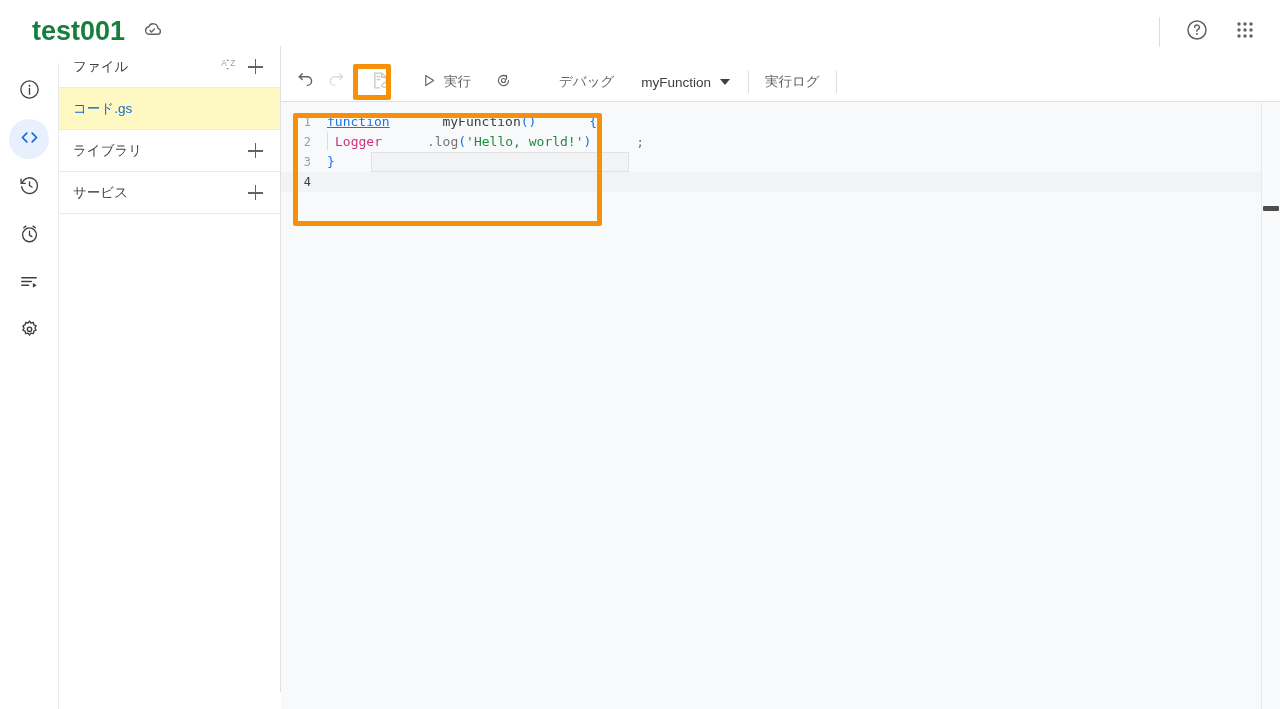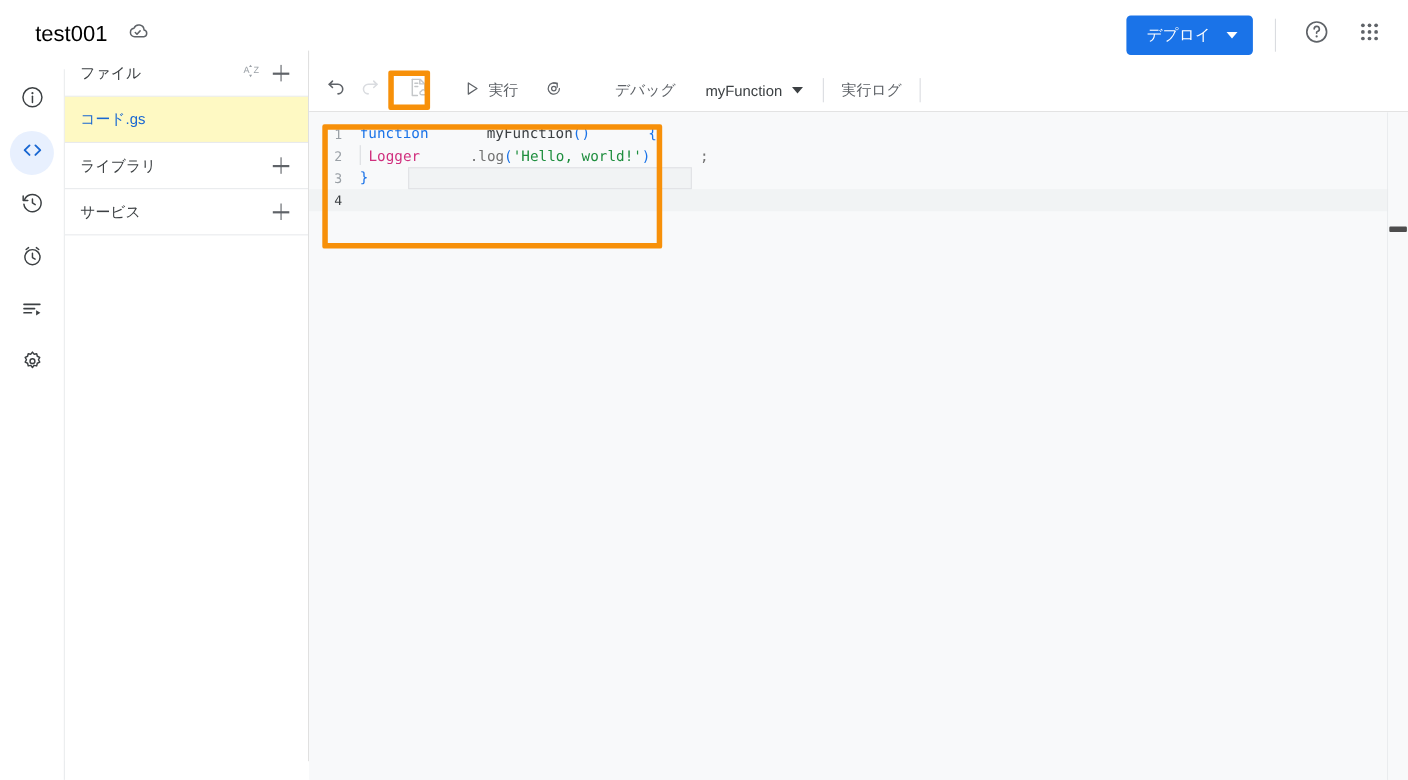--- a/index.html
+++ b/index.html
@@ -18,22 +18,22 @@
     background: #ffffff;
     display: flex; align-items: center;
   }
   #brand-area { display: flex; align-items: center; padding-left: 14px; }
   #logo { width: 34px; height: 34px; position: relative; flex: none; }
   #app-name {
     font-size: 21px; color: #3c4043; letter-spacing: .2px;
     margin-left: 11px; white-space: nowrap; font-weight: 400;
   }
   #project-title {
-    font-size: 20px; color: #000000; margin-left: 32px;
-    white-space: nowrap; font-weight: 400; cursor: text;
+    font-size: 27px; color: #15803d; margin-left: 32px;
+    white-space: nowrap; font-weight: 700; cursor: text;
   }
   #drive-status { margin-left: 16px; display: flex; align-items: center; cursor: pointer; }
   #topbar-right {
     margin-left: auto; display: flex; align-items: center; padding-right: 18px;
   }
   #deploy-btn {
     background: #1a73e8; color: #fff; border: none; border-radius: 4px;
     height: 36px; padding: 0 14px 0 18px; font-size: 14px;
     font-family: inherit; display: flex; align-items: center; gap: 14px;
     cursor: pointer; letter-spacing: .3px;
@@ -153,21 +153,21 @@
   .code-line.active-line .gutter { color: #3c4043; }
   .codetext { padding-left: 2px; position: relative; }
   .active-box {
     position: absolute; left: 46px; top: 0; width: 258px; height: 20px;
     border: 1px solid #e0e2e5; background: #f1f3f4; pointer-events: none;
   }
   .indent-guide {
     display: inline-block; width: 0; border-left: 1px solid #dadce0;
     height: 18px; vertical-align: -4px; margin-right: 7px;
   }
-  .tok-kw      { color: #1a73e8; }
+  .tok-kw      { color: #1a73e8; text-decoration: underline; }
   .tok-fn      { color: #3c4043; }
   .tok-paren   { color: #1a73e8; }
   .tok-brace   { color: #1a73e8; }
   .tok-plain   { color: #737373; margin-left: 45px; }
   .tok-builtin { color: #d0307e; }
   .tok-str     { color: #1e8e3e; }
 
   
   #editor-right-rule {
     position: absolute; right: 18px; top: 0; width: 1px; height: 607px;
@@ -200,24 +200,20 @@
   <div id="drive-status">
     <span>
       <svg width="22" height="22" viewBox="0 0 24 24" fill="none">
         <path d="M18.5 10.2A5.2 5.2 0 0 0 8.5 8.4 4.2 4.2 0 0 0 5 12.5 4.2 4.2 0 0 0 9.2 16.7h9.1a3.3 3.3 0 0 0 .2-6.5z" stroke="#5f6368" stroke-width="1.5" stroke-linejoin="round"></path>
         <path d="M9.8 12.6l1.7 1.7 3.1-3.3" stroke="#5f6368" stroke-width="1.5" stroke-linecap="round" stroke-linejoin="round"></path>
       </svg>
     </span>
   </div>
 
   <div id="topbar-right">
-    <button id="deploy-btn">
-      <span>デプロイ</span>
-      <span class="caret"></span>
-    </button>
 
     <div class="vsep-top"></div>
 
     <div class="topicon">
       <span>
         <svg width="24" height="24" viewBox="0 0 24 24" fill="none">
           <circle cx="12" cy="12" r="9" stroke="#5f6368" stroke-width="1.5"></circle>
           <path d="M9.7 9.3a2.35 2.35 0 1 1 2.9 2.3c-.55.18-.7.6-.7 1.1v.5" stroke="#5f6368" stroke-width="1.5" stroke-linecap="round"></path>
           <circle cx="11.95" cy="16.1" r="1" fill="#5f6368"></circle>
         </svg>

